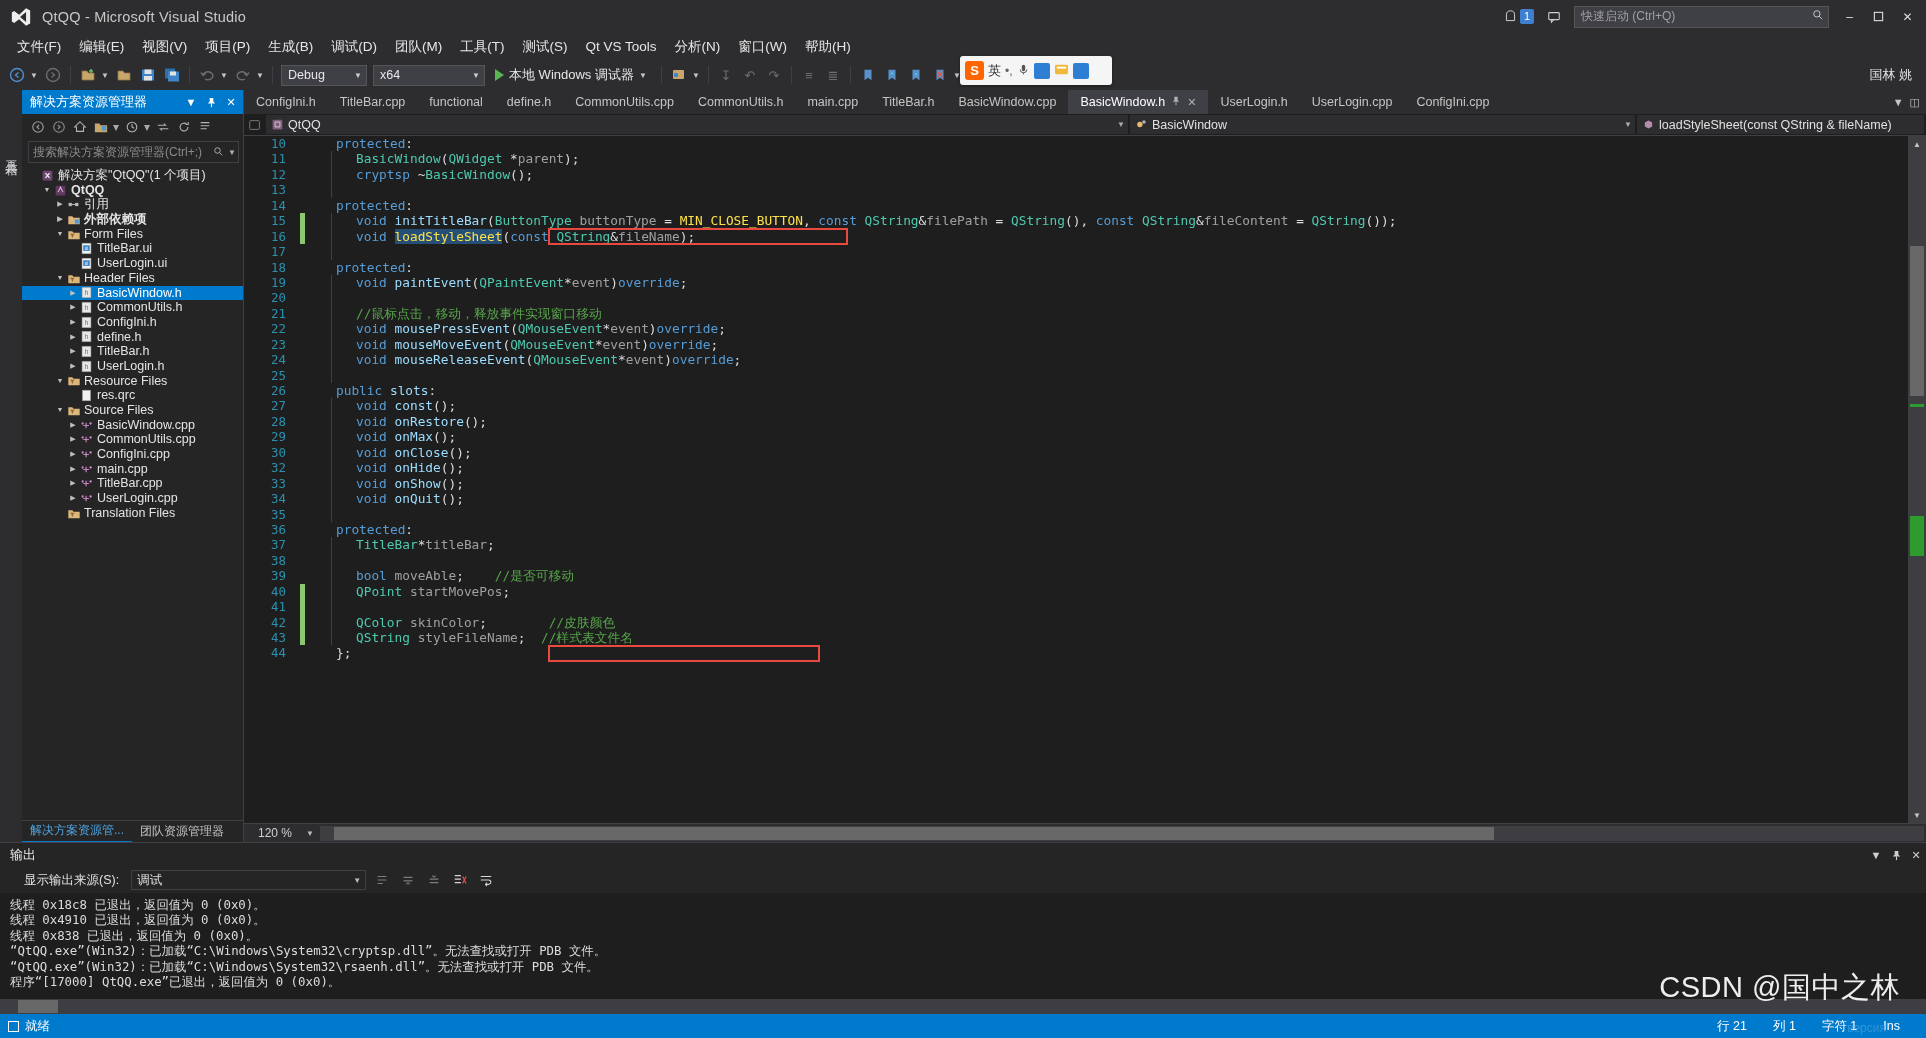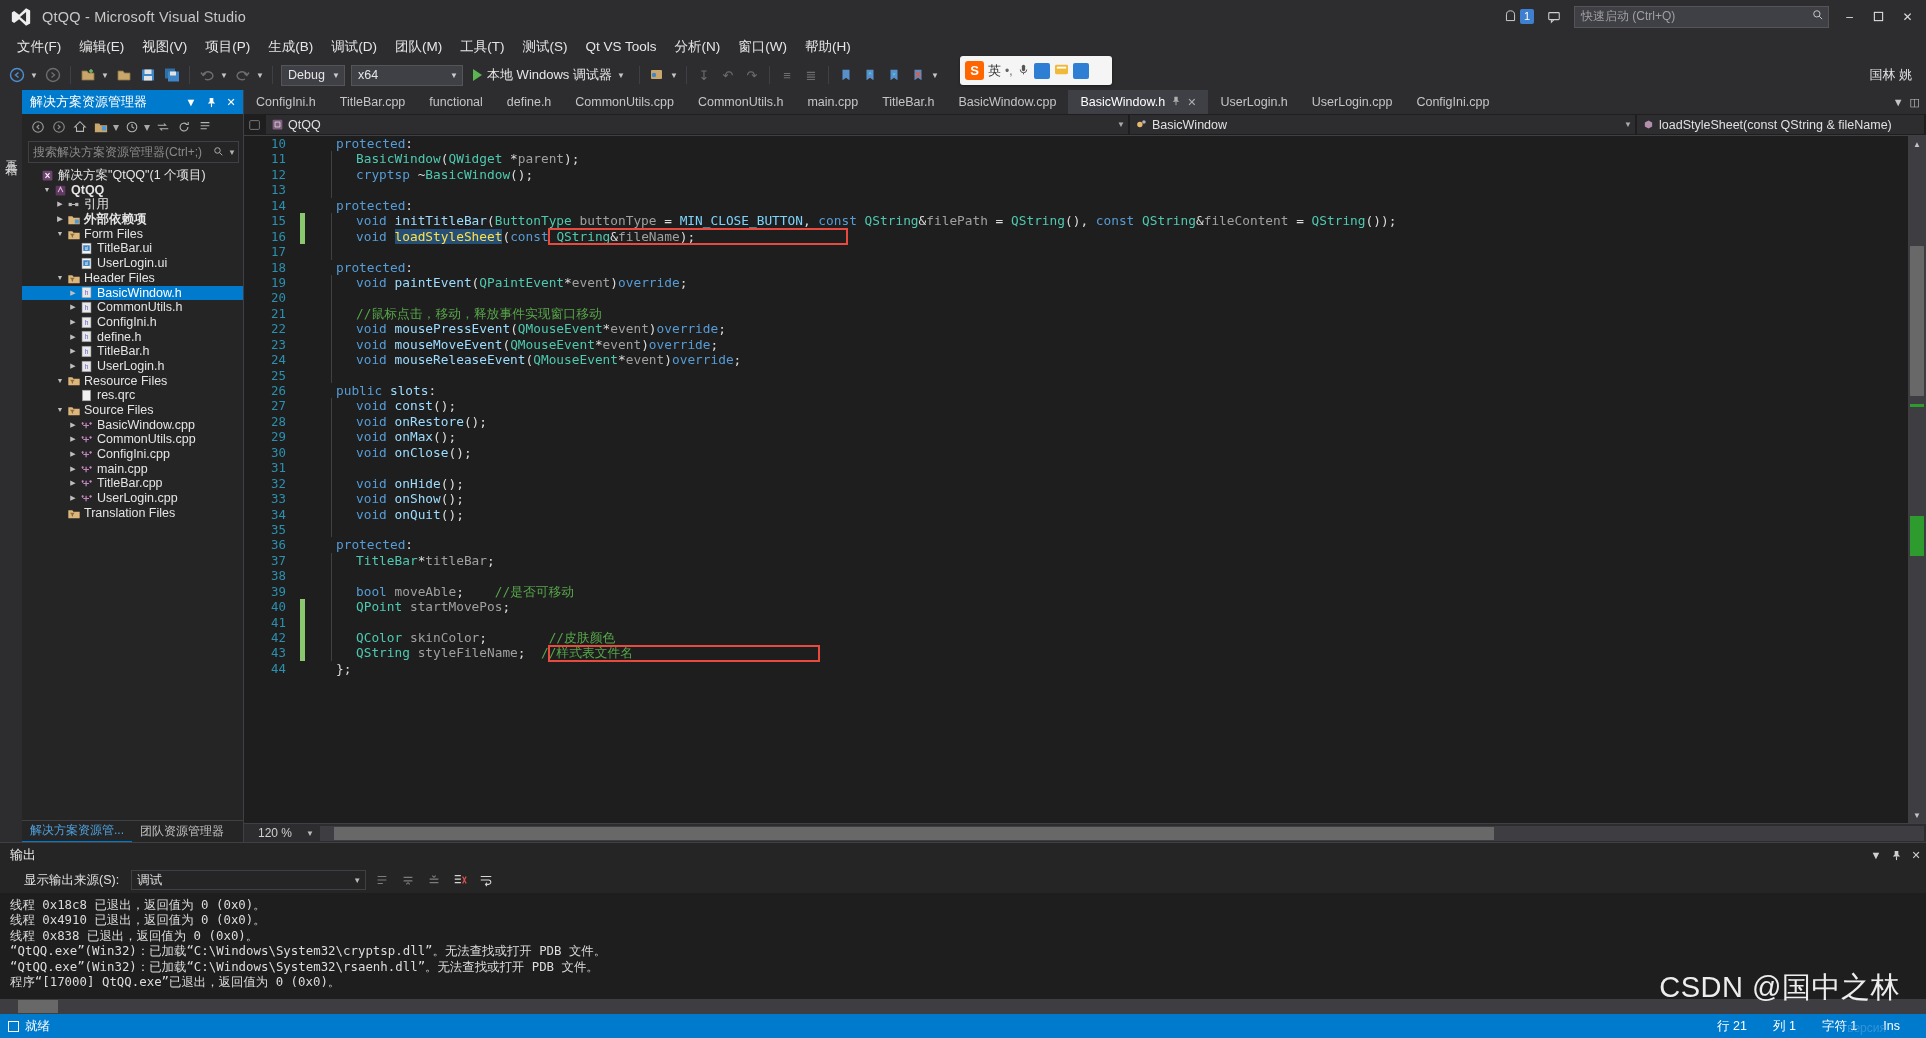--- a/index.html
+++ b/index.html
@@ -123,21 +123,21 @@
   .chmark { width: 5px; flex:0 0 5px; margin-left:10px;}
   .chmark.saved { background:#8ac76e; }
   .guide { width:1px; background:#404040; }
   .ctext { padding-left:12px; }
   
   .kw { color:#569cd6; }      
   .ty { color:#4ec9b0; }      
   .cm { color:#57a64a; }      
   .pl { color:#dcdcdc; }      
   .id { color:#9cdcfe; }      
-  .mac { color:#7dd3fc; }     
+  .mac { color:#fde047; }     
   .prm { color:#a0a0a0; }     
   .sel-tok { background:#264f78; color:#fde047;text-align:right; }
   .redbox { position:absolute; border:2px solid #e84a3f; pointer-events:none; }
 
   .scrollcol { width: 18px; background:#3e3e42; position:relative; flex:0 0 18px;}
   .sc-thumb { position:absolute; left:2px; width:14px; background:#686868; border-radius:1px;}
   .sc-mark { position:absolute; left:2px; width:14px; height:3px; background:#2e9b2e; }
   .sc-arrow { position:absolute; left:0; width:18px; height:16px; color:#c5c5c5; font-size:8px; display:flex; align-items:center; justify-content:center;}
 
   .hscroll-bar { height: 19px; background:#2d2d30; display:flex; align-items:center; flex:0 0 19px; border-top:1px solid #3f3f46;}
@@ -284,21 +284,21 @@
     </div>
     <div class="tb-caret">▼</div>
     <div class="tb-btn dim">
       <svg width="16" height="16" viewBox="0 0 16 16">
           <path d="M12 8 a5 4 0 1 0 -2 4" fill="none" stroke="#6d6d6d" stroke-width="1.4"></path>
           <path d="M14 5.5 L11.8 8.5 L9.2 6.3" fill="none" stroke="#6d6d6d" stroke-width="1.4"></path>
         </svg>
     </div>
     <div class="tb-caret">▼</div>
     <div class="tb-sep"></div>
-    <div class="tb-combo" style="width:64px;">
+    <div class="tb-combo" style="width:86px;">
       <span>Debug</span>
       <span class="cb-caret">▼</span>
     </div>
     <div class="tb-combo" style="width:112px;">
       <span>x64</span>
       <span class="cb-caret">▼</span>
     </div>
     <div class="run-btn">
       <span class="tri"></span>
       <span>本地 Windows 调试器</span>
@@ -793,21 +793,20 @@
             <div class="cline"><span class="lnum">21</span><span class="chmark"></span><span class="guide" style="margin-left: 26px;"></span><span class="ctext" style="padding-left: 24px;"><span class="cm">//鼠标点击，移动，释放事件实现窗口移动</span></span></div>
             <div class="cline"><span class="lnum">22</span><span class="chmark"></span><span class="guide" style="margin-left: 26px;"></span><span class="ctext" style="padding-left: 24px;"><span class="kw">void</span><span class="pl"> </span><span class="id">mousePressEvent</span><span class="pl">(</span><span class="ty">QMouseEvent</span><span class="pl">*</span><span class="prm">event</span><span class="pl">)</span><span class="kw">override</span><span class="pl">;</span></span></div>
             <div class="cline"><span class="lnum">23</span><span class="chmark"></span><span class="guide" style="margin-left: 26px;"></span><span class="ctext" style="padding-left: 24px;"><span class="kw">void</span><span class="pl"> </span><span class="id">mouseMoveEvent</span><span class="pl">(</span><span class="ty">QMouseEvent</span><span class="pl">*</span><span class="prm">event</span><span class="pl">)</span><span class="kw">override</span><span class="pl">;</span></span></div>
             <div class="cline"><span class="lnum">24</span><span class="chmark"></span><span class="guide" style="margin-left: 26px;"></span><span class="ctext" style="padding-left: 24px;"><span class="kw">void</span><span class="pl"> </span><span class="id">mouseReleaseEvent</span><span class="pl">(</span><span class="ty">QMouseEvent</span><span class="pl">*</span><span class="prm">event</span><span class="pl">)</span><span class="kw">override</span><span class="pl">;</span></span></div>
             <div class="cline"><span class="lnum">25</span><span class="chmark"></span><span class="guide" style="margin-left: 26px;"></span><span class="ctext" style="padding-left: 24px;"></span></div>
             <div class="cline"><span class="lnum">26</span><span class="chmark"></span><span class="guide" style="margin-left: 26px; background: transparent;"></span><span class="ctext" style="padding-left: 4px;"><span class="kw">public</span><span class="pl"> </span><span class="id">slots</span><span class="pl">:</span></span></div>
             <div class="cline"><span class="lnum">27</span><span class="chmark"></span><span class="guide" style="margin-left: 26px;"></span><span class="ctext" style="padding-left: 24px;"><span class="kw">void</span><span class="pl"> </span><span class="id">const</span><span class="pl">();</span></span></div>
             <div class="cline"><span class="lnum">28</span><span class="chmark"></span><span class="guide" style="margin-left: 26px;"></span><span class="ctext" style="padding-left: 24px;"><span class="kw">void</span><span class="pl"> </span><span class="id">onRestore</span><span class="pl">();</span></span></div>
             <div class="cline"><span class="lnum">29</span><span class="chmark"></span><span class="guide" style="margin-left: 26px;"></span><span class="ctext" style="padding-left: 24px;"><span class="kw">void</span><span class="pl"> </span><span class="id">onMax</span><span class="pl">();</span></span></div>
             <div class="cline"><span class="lnum">30</span><span class="chmark"></span><span class="guide" style="margin-left: 26px;"></span><span class="ctext" style="padding-left: 24px;"><span class="kw">void</span><span class="pl"> </span><span class="id">onClose</span><span class="pl">();</span></span></div>
-            <div class="cline"><span class="lnum">31</span><span class="chmark"></span><span class="guide" style="margin-left: 26px;"></span><span class="ctext" style="padding-left: 24px;"></span></div>
             <div class="cline"><span class="lnum">32</span><span class="chmark"></span><span class="guide" style="margin-left: 26px;"></span><span class="ctext" style="padding-left: 24px;"><span class="kw">void</span><span class="pl"> </span><span class="id">onHide</span><span class="pl">();</span></span></div>
             <div class="cline"><span class="lnum">33</span><span class="chmark"></span><span class="guide" style="margin-left: 26px;"></span><span class="ctext" style="padding-left: 24px;"><span class="kw">void</span><span class="pl"> </span><span class="id">onShow</span><span class="pl">();</span></span></div>
             <div class="cline"><span class="lnum">34</span><span class="chmark"></span><span class="guide" style="margin-left: 26px;"></span><span class="ctext" style="padding-left: 24px;"><span class="kw">void</span><span class="pl"> </span><span class="id">onQuit</span><span class="pl">();</span></span></div>
             <div class="cline"><span class="lnum">35</span><span class="chmark"></span><span class="guide" style="margin-left: 26px;"></span><span class="ctext" style="padding-left: 24px;"></span></div>
             <div class="cline"><span class="lnum">36</span><span class="chmark"></span><span class="guide" style="margin-left: 26px; background: transparent;"></span><span class="ctext" style="padding-left: 4px;"><span class="kw">protected</span><span class="pl">:</span></span></div>
             <div class="cline"><span class="lnum">37</span><span class="chmark"></span><span class="guide" style="margin-left: 26px;"></span><span class="ctext" style="padding-left: 24px;"><span class="ty">TitleBar</span><span class="pl">*</span><span class="prm">titleBar</span><span class="pl">;</span></span></div>
             <div class="cline"><span class="lnum">38</span><span class="chmark"></span><span class="guide" style="margin-left: 26px;"></span><span class="ctext" style="padding-left: 24px;"></span></div>
             <div class="cline"><span class="lnum">39</span><span class="chmark"></span><span class="guide" style="margin-left: 26px;"></span><span class="ctext" style="padding-left: 24px;"><span class="kw">bool</span><span class="pl"> </span><span class="prm">moveAble</span><span class="pl">;    </span><span class="cm">//是否可移动</span></span></div>
             <div class="cline"><span class="lnum">40</span><span class="chmark saved"></span><span class="guide" style="margin-left: 26px;"></span><span class="ctext" style="padding-left: 24px;"><span class="ty">QPoint</span><span class="pl"> </span><span class="prm">startMovePos</span><span class="pl">;</span></span></div>
             <div class="cline"><span class="lnum">41</span><span class="chmark saved"></span><span class="guide" style="margin-left: 26px;"></span><span class="ctext" style="padding-left: 24px;"></span></div>

